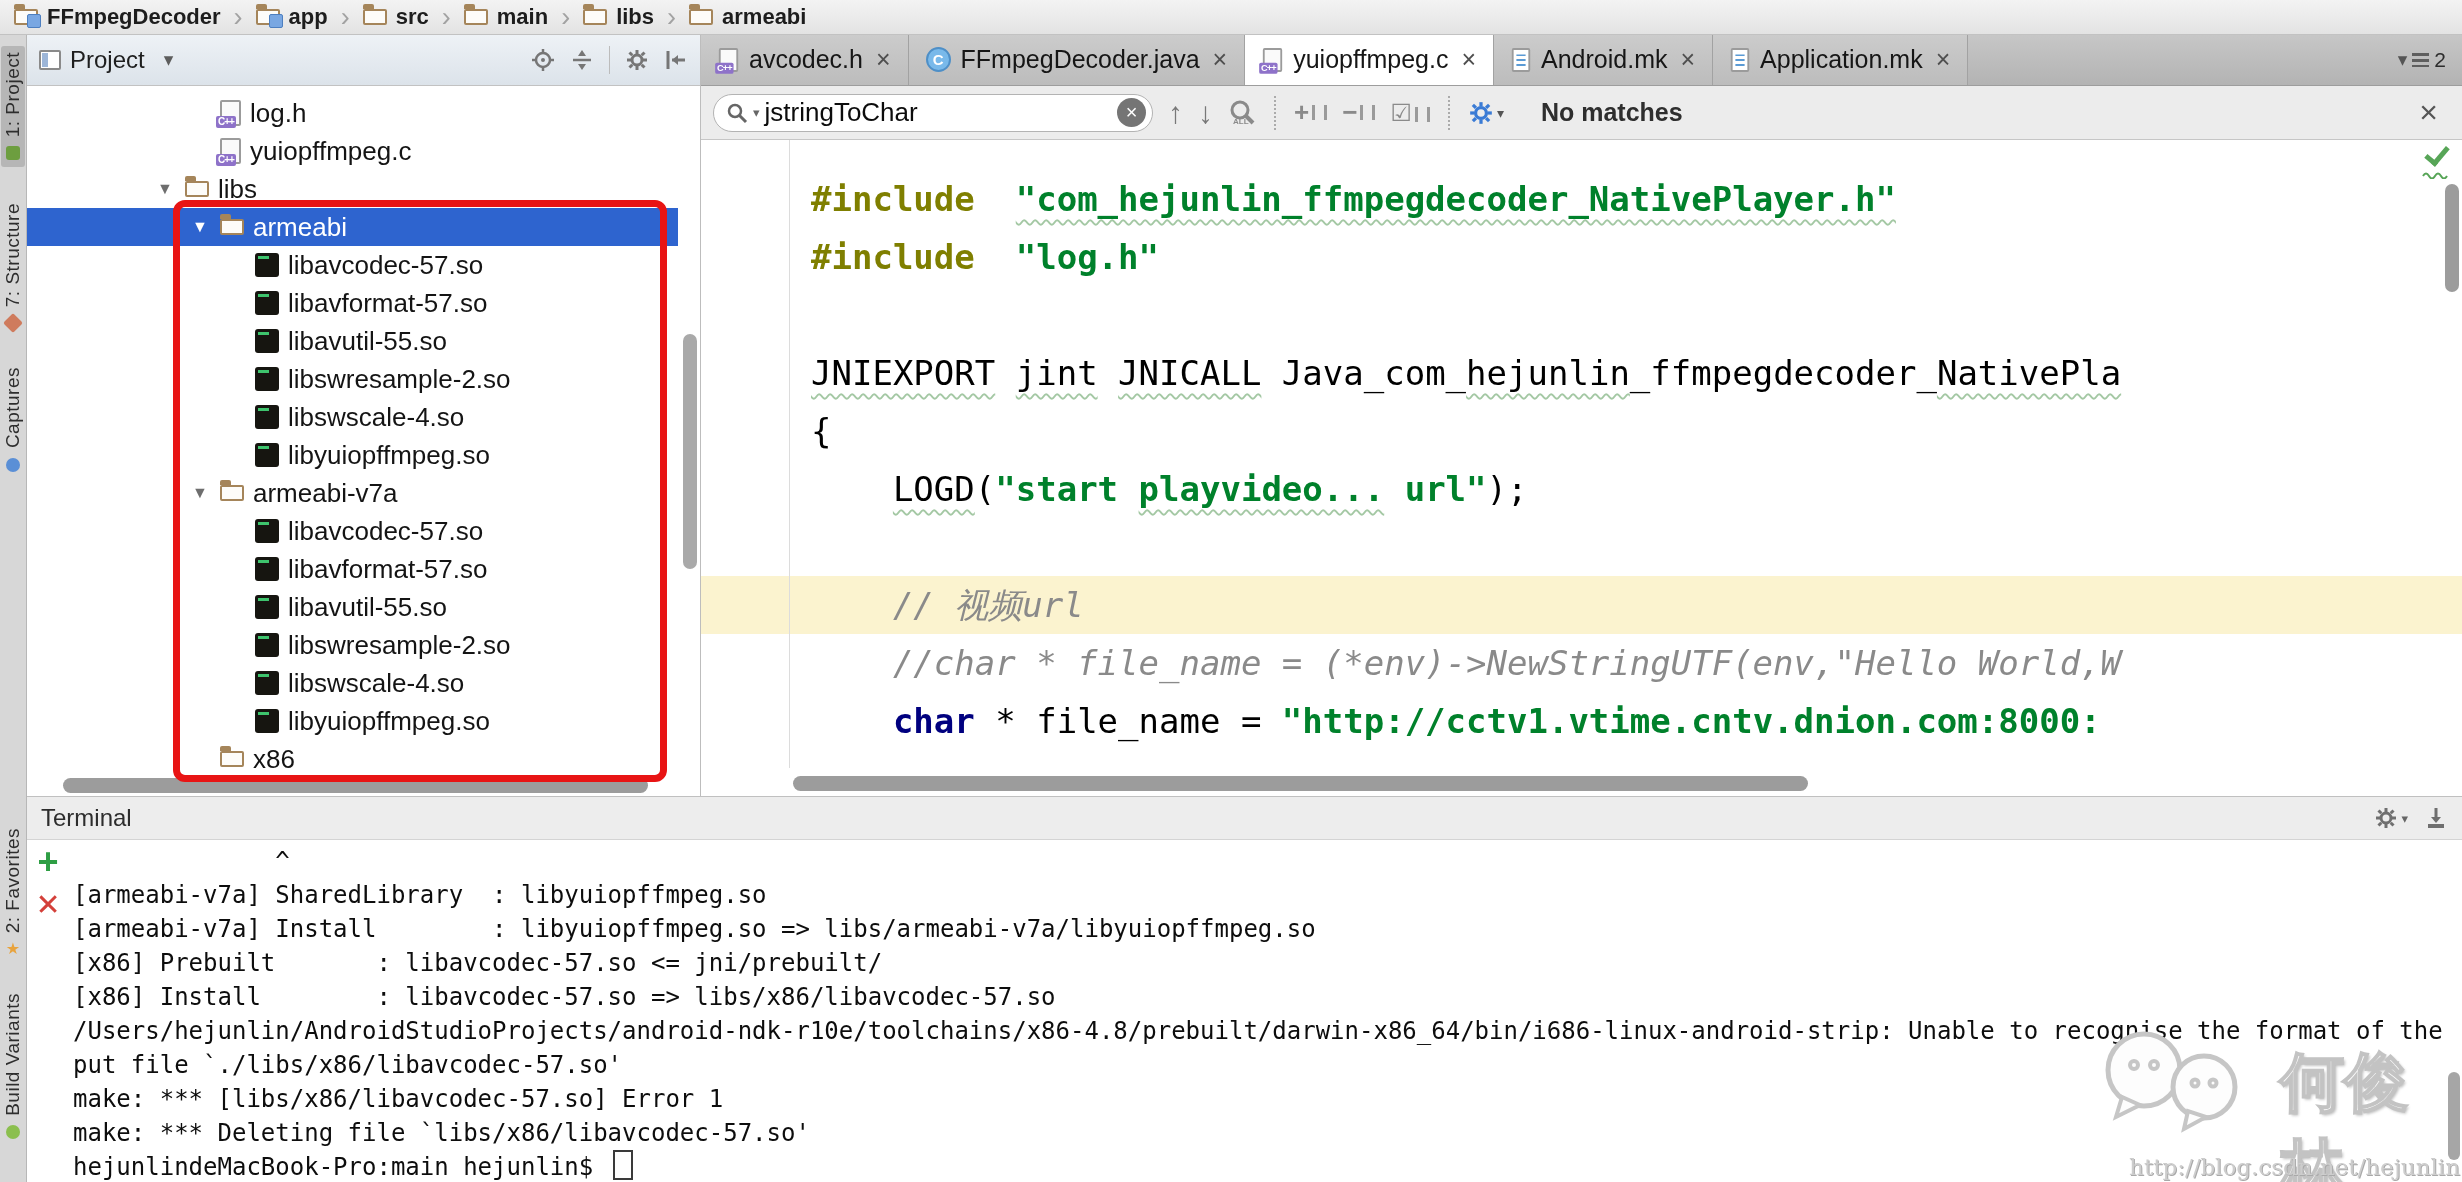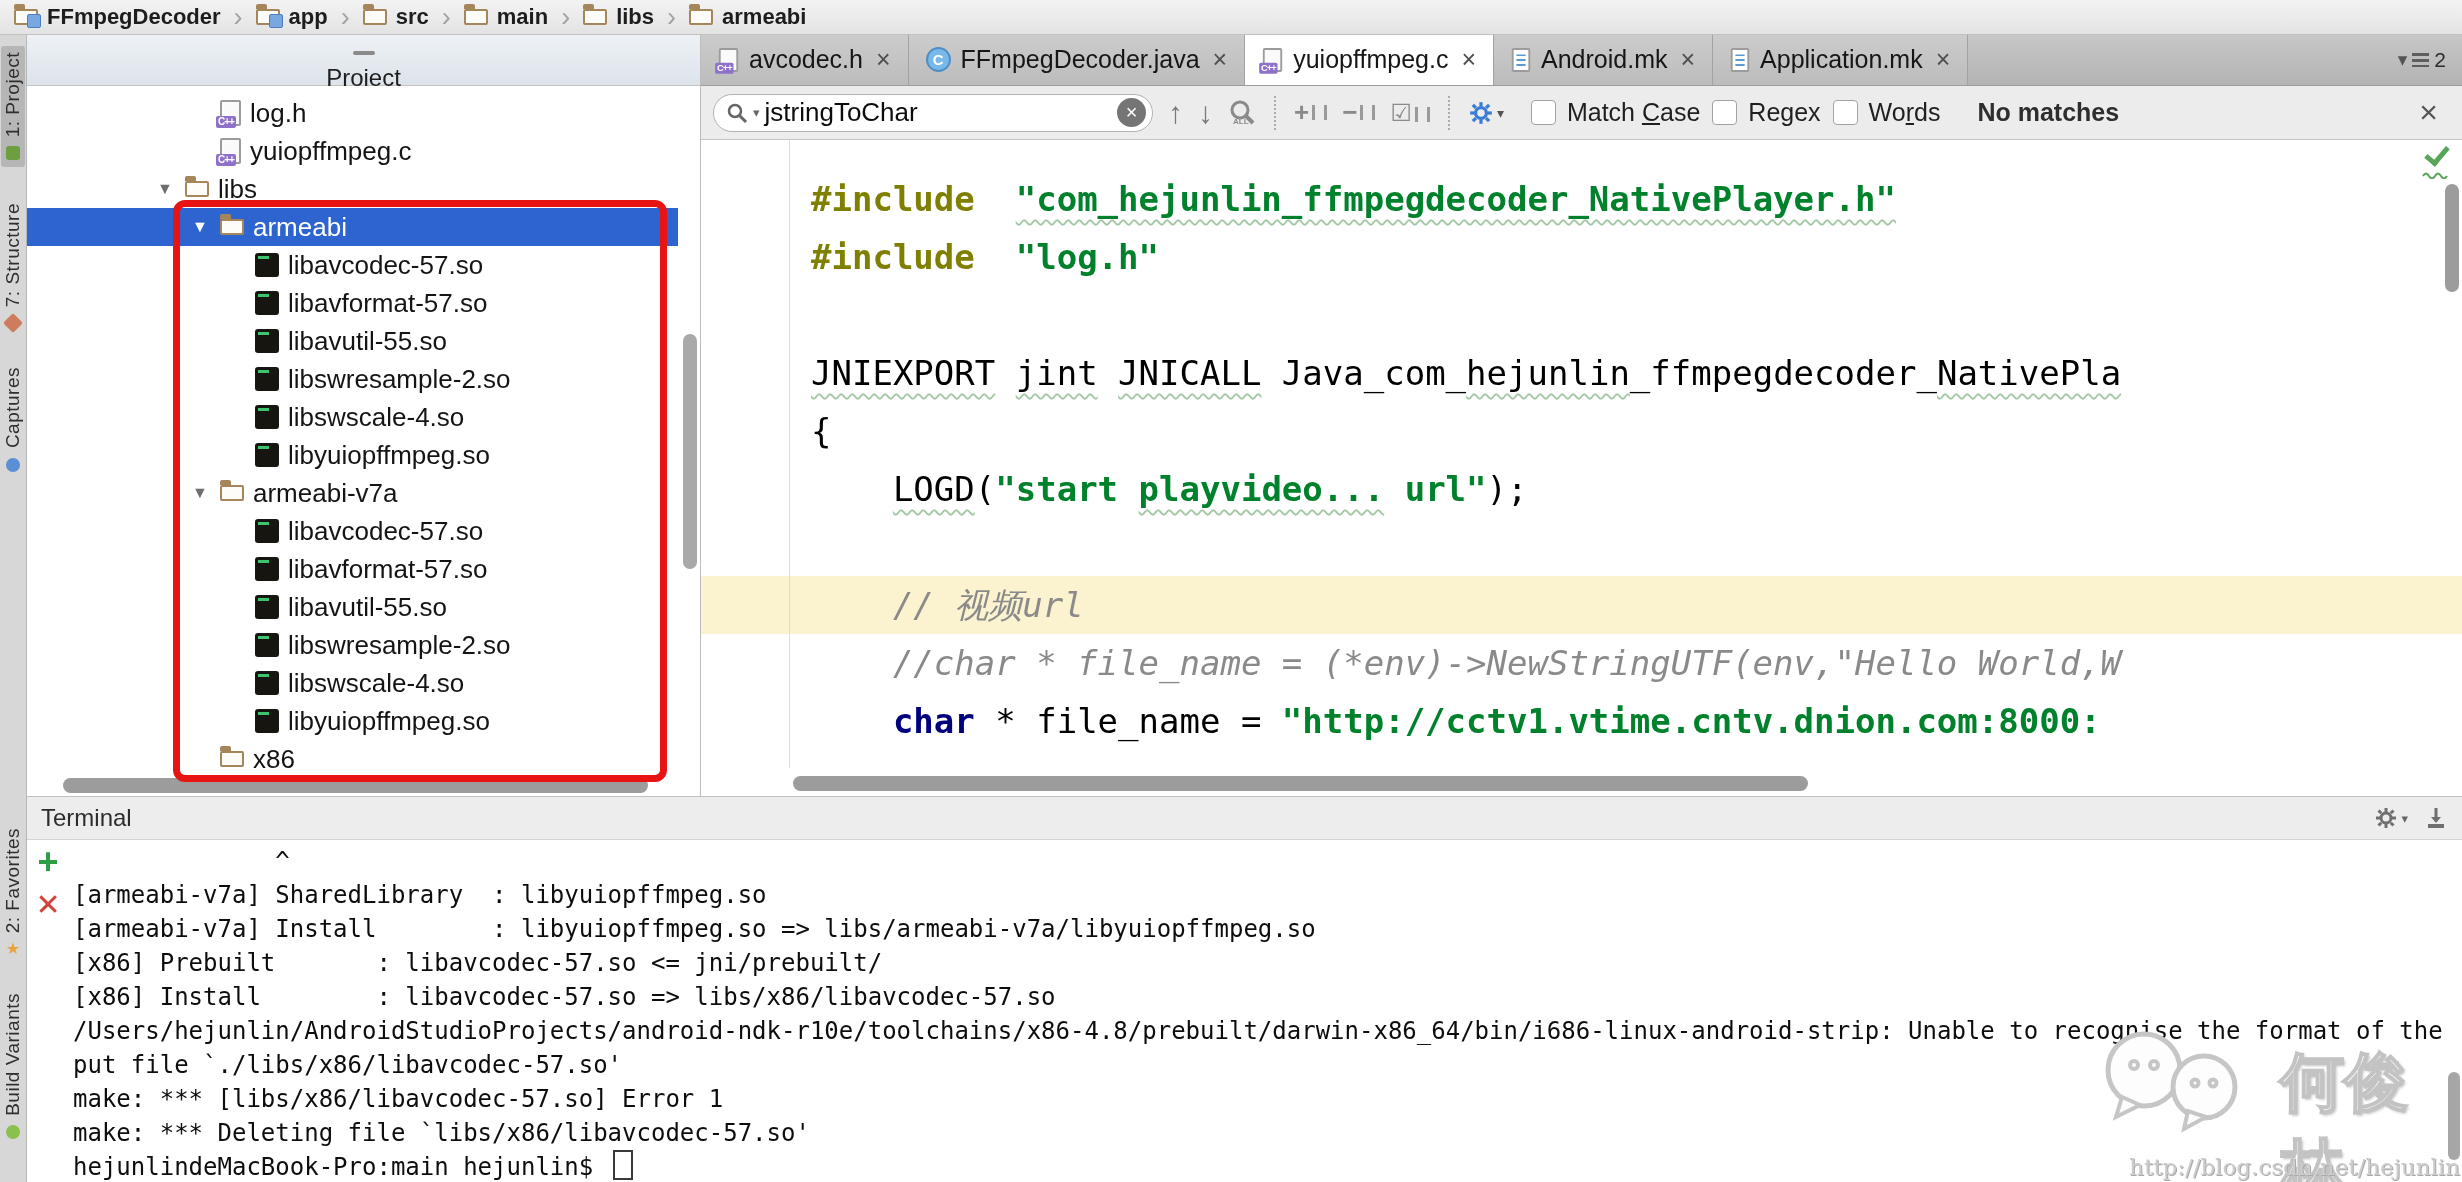--- a/index.html
+++ b/index.html
@@ -22,21 +22,21 @@
   .strip-item{display:flex;flex-direction:column;align-items:center;gap:8px;margin-bottom:36px;}
   .strip-item.active{background:#b6b6b6;border-radius:3px;padding:6px 1px;}
   .strip-label{writing-mode:vertical-lr;transform:rotate(180deg);font-size:19px;color:#2e2e2e;letter-spacing:.5px;white-space:nowrap;}
   .strip-icon{width:16px;height:16px;display:flex;align-items:center;justify-content:center;font-size:16px;line-height:16px;}
   .ic-sq{width:14px;height:14px;border-radius:3px;}
   .bottom-group{margin-top:auto;}
 
   
   .pp{position:absolute;left:27px;top:34px;width:673px;bottom:386px;background:#fff;z-index:2;}
   .pp-header{height:52px;background:linear-gradient(#eef2f6,#dce3ea);border-bottom:1px solid #c2c2c2;
-    display:flex;align-items:center;padding:17px 12px;gap:9px;box-sizing:border-box;flex-direction:column;}
+    display:flex;align-items:center;padding:8px 12px;gap:9px;box-sizing:border-box;}
   .pp-panel-ic{position:relative;width:22px;height:20px;border:2px solid #8a8a8a;border-radius:2px;background:#fff;box-sizing:border-box;}
   .pp-panel-ic::before{content:"";position:absolute;left:1px;top:1px;bottom:1px;width:6px;background:#9db6d8;}
   .pp-title{font-size:24px;color:#1e1e1e;}
   .pp-caret{color:#5d5d5d;font-size:19px;margin-left:10px;}
   .pp-icons{margin-left:auto;display:flex;align-items:center;gap:15px;}
   .pp-sep{width:1px;height:28px;background:#bcbcbc;}
   .tree{position:absolute;top:52px;left:0;right:0;bottom:22px;overflow:hidden;padding-top:8px;background:#fff;}
   .tree-row{height:38px;font-size:26px;color:#141414;display:flex;align-items:center;white-space:nowrap;margin-right:22px;box-sizing:border-box;}
   .tree-row.sel{background:var(--c-selection);color:#fff;}
   .t-arrow{width:28px;font-size:16px;color:#6e6e6e;flex:none;}
@@ -460,34 +460,20 @@
               <line x1="2" y1="12" x2="6" y2="12"></line>
               <line x1="18" y1="12" x2="22" y2="12"></line>
               <line x1="4.5" y1="4.5" x2="7.3" y2="7.3"></line>
               <line x1="16.7" y1="16.7" x2="19.5" y2="19.5"></line>
               <line x1="19.5" y1="4.5" x2="16.7" y2="7.3"></line>
               <line x1="7.3" y1="16.7" x2="4.5" y2="19.5"></line>
             </g>
         </svg>
         <span style="font-size:14px;color:#555;">▾</span>
       </span>
-      <span id="search-options" style="display:flex;align-items:center;">
-          <label class="fb-opt">
-            <span class="cb"></span>
-            <span>Match <u>C</u>ase</span>
-          </label>
-          <label class="fb-opt">
-            <span class="cb"></span>
-            <span>Re<u>g</u>ex</span>
-          </label>
-          <label class="fb-opt">
-            <span class="cb"></span>
-            <span>Wo<u>r</u>ds</span>
-          </label>
-        </span>
       <span class="fb-status">No matches</span>
       <span class="fb-close">×</span>
     </div>
 
     <div class="code-wrap">
       <div class="gutterline"></div>
       <div id="code-lines">
           <div class="code-line partial"></div>
           <div class="code-line"><span class="seg dir">#include</span><span class="seg">  </span><span class="seg str wavy">"com_hejunlin_ffmpegdecoder_NativePlayer.h"</span></div>
           <div class="code-line"><span class="seg dir">#include</span><span class="seg">  </span><span class="seg str">"log.h"</span></div>

